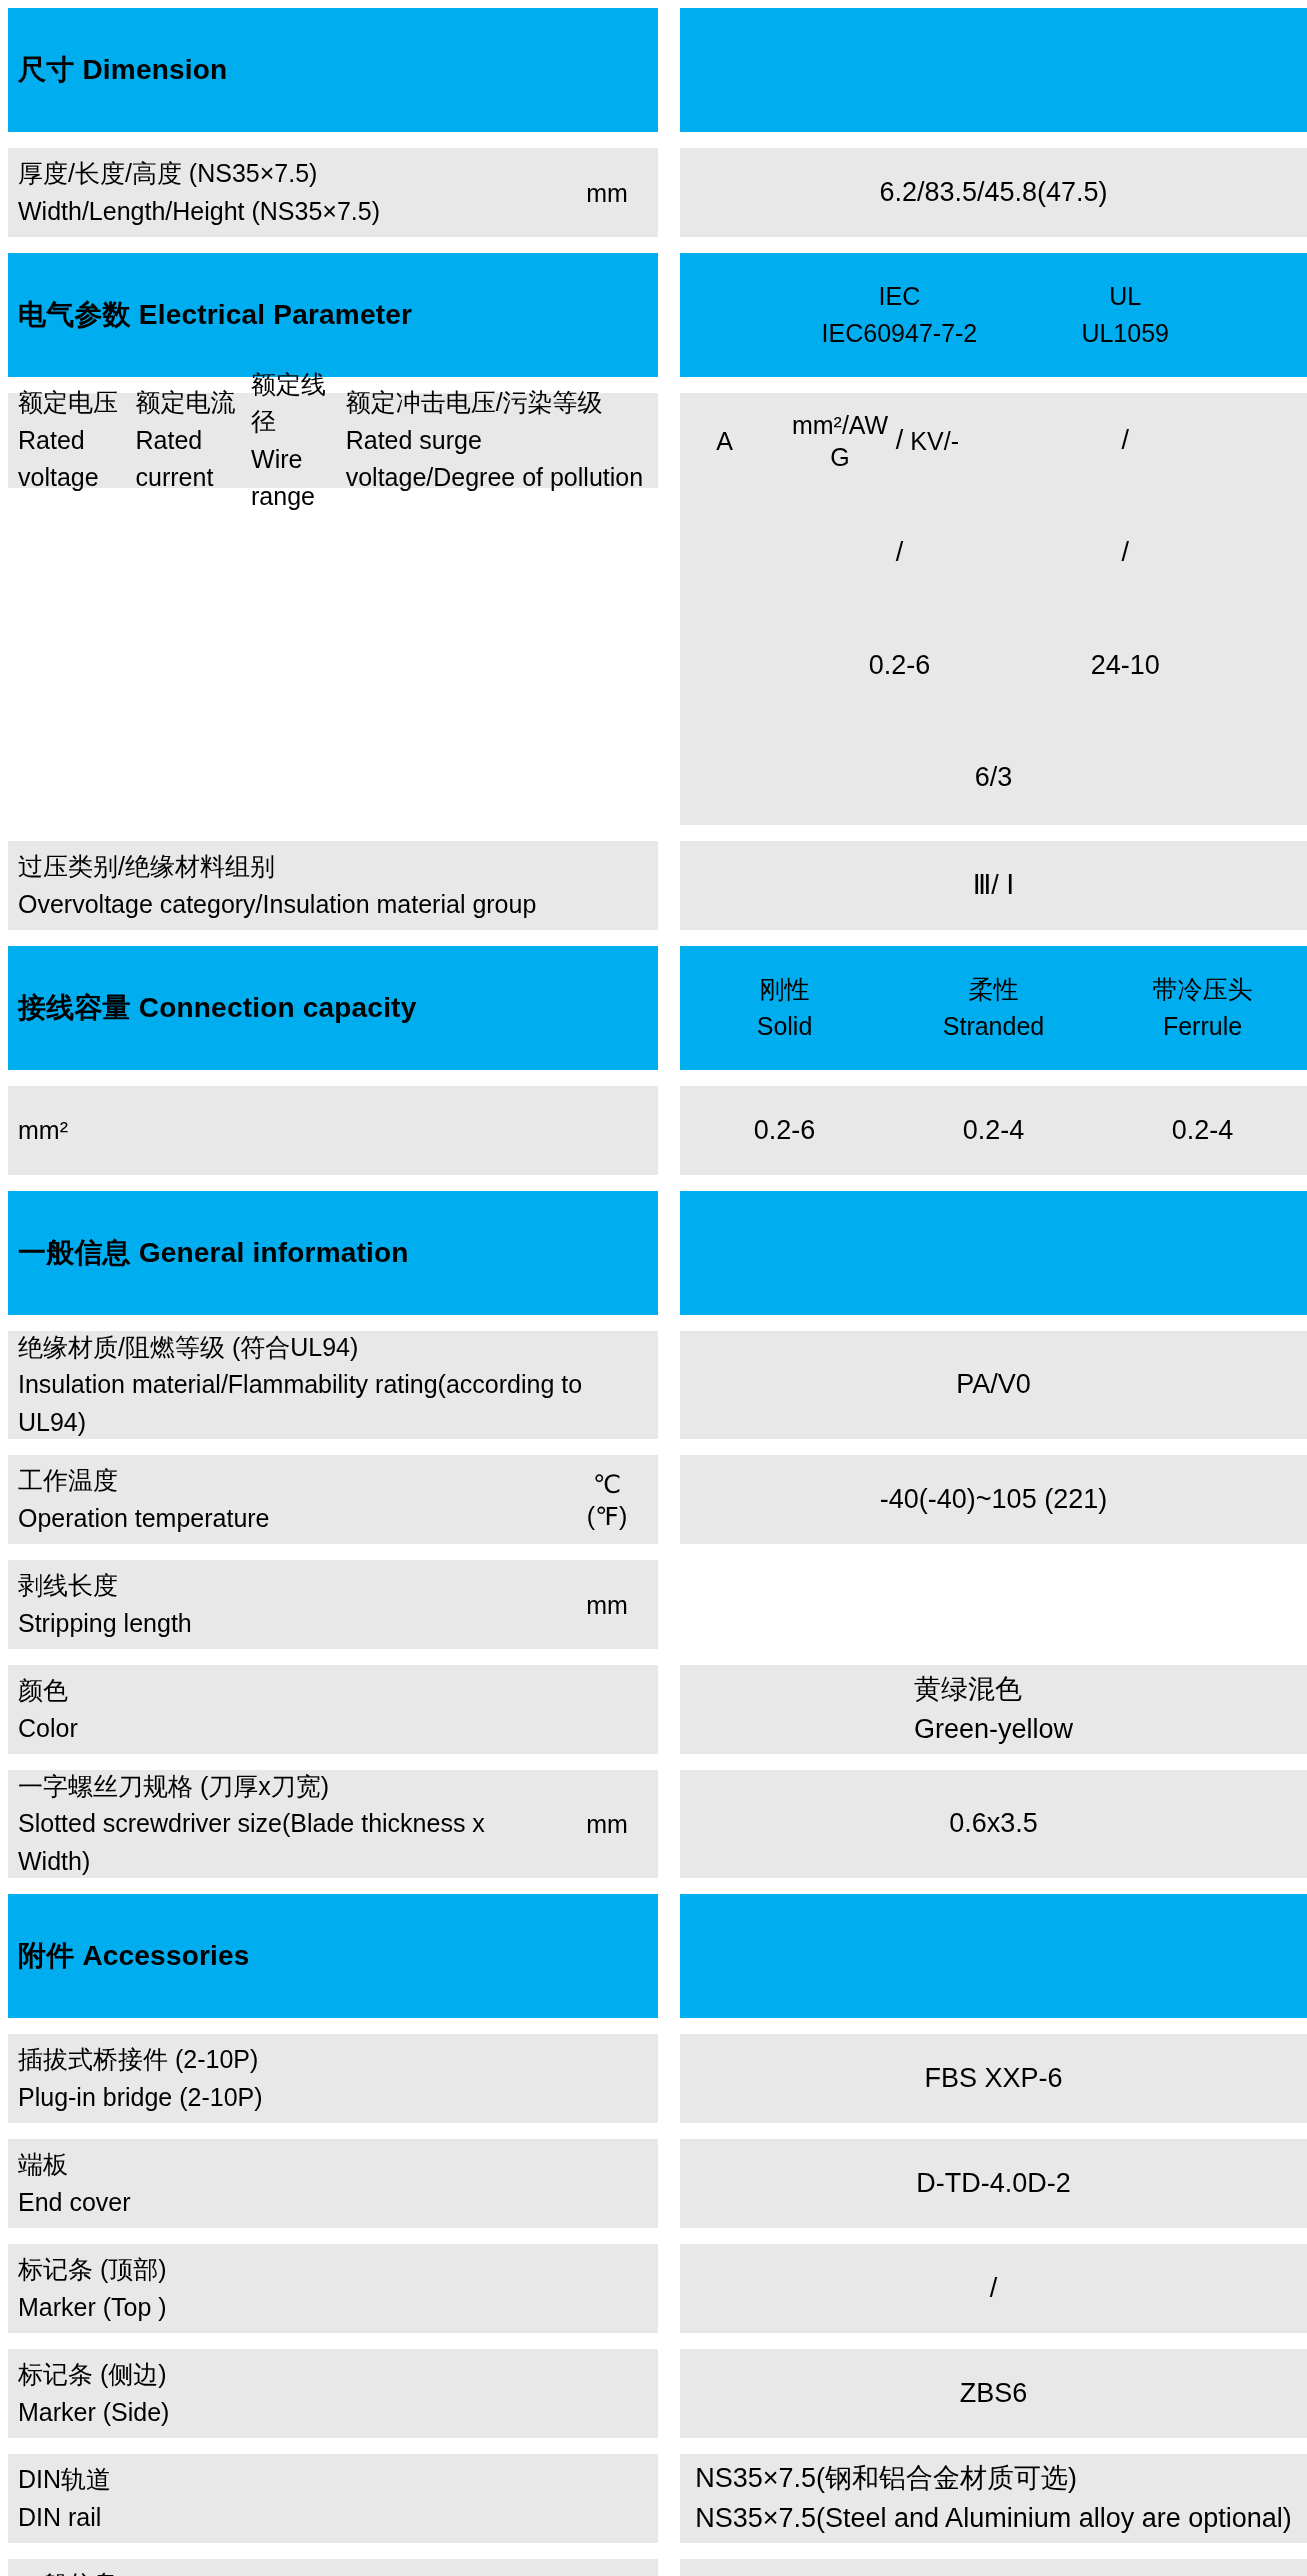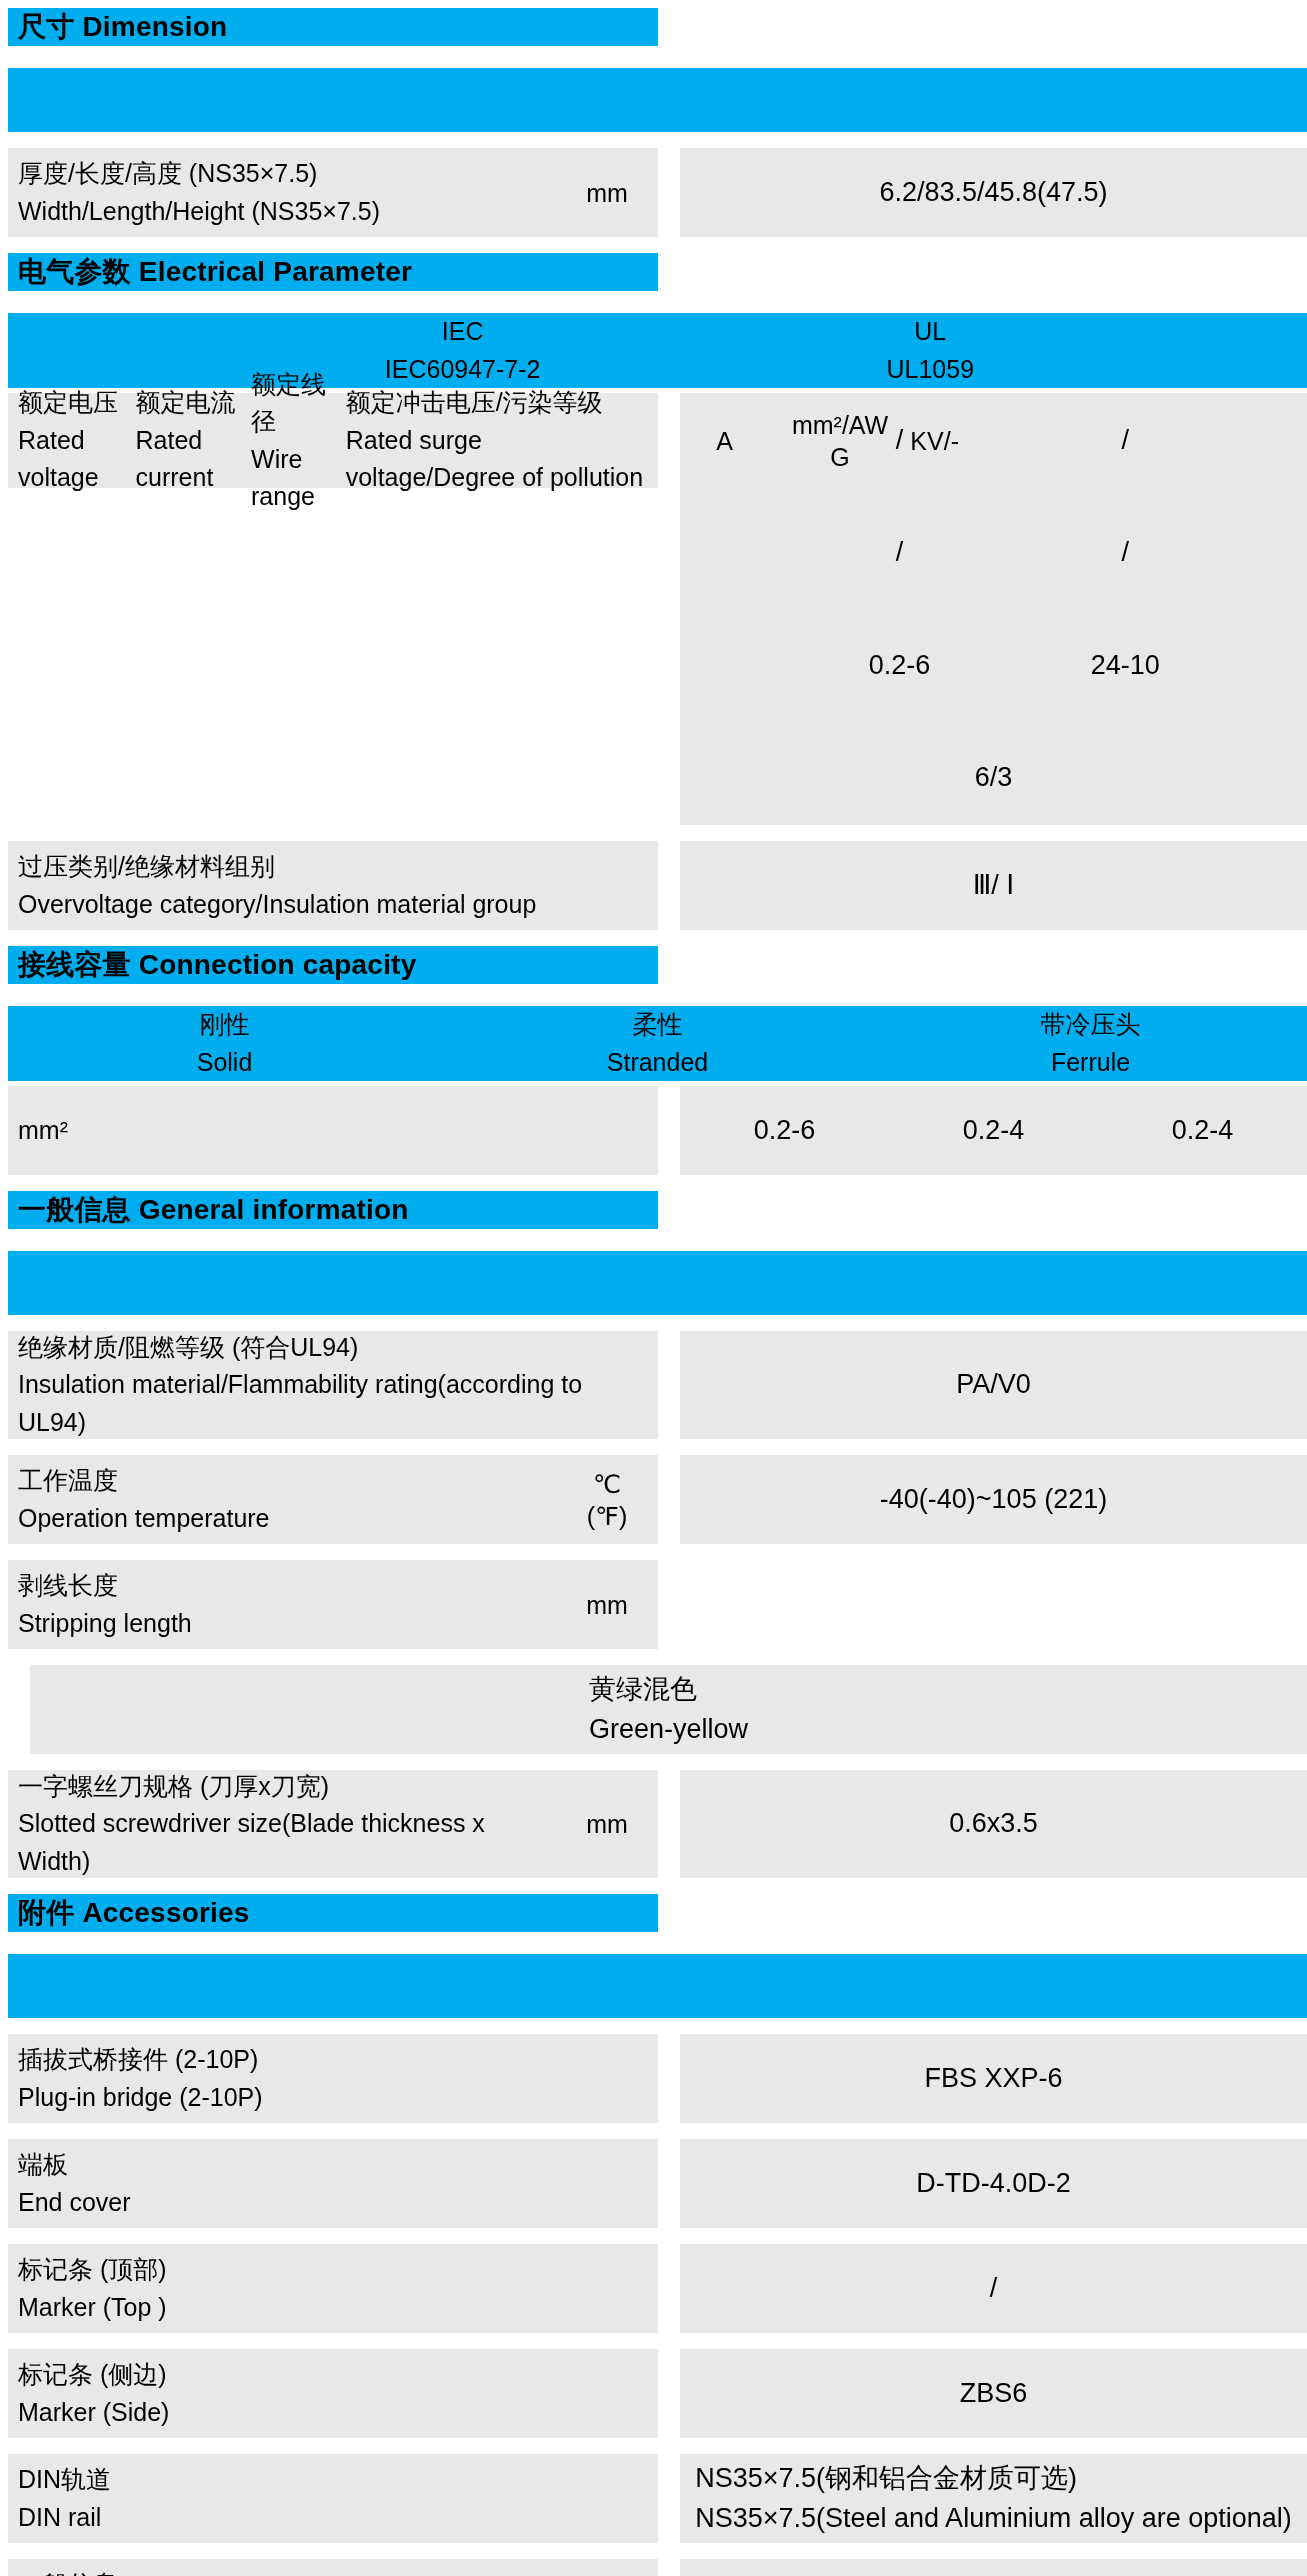--- a/index.html
+++ b/index.html
@@ -8,21 +8,21 @@
   body {
     width:1307px; height:2576px; overflow:hidden;
     font-family:"Liberation Sans","DejaVu Sans",sans-serif;
     color:var(--ink);
   }
   .page { width:1307px; height:2576px; padding:8px 0 0 8px; }
 
   .row { display:flex; margin-top:16px; height:89px; }
   .row.first { margin-top:0; }
   .row.h3 { height:108px; }
-  .row.sec { height:124px;flex-direction:column; }
+  .row.sec { height:124px; }
   .row.group { height:432px; }
 
   .cell-l { width:650px; background:var(--row-bg); position:relative;
             display:flex; align-items:center; }
   .gut { width:22px; flex:0 0 22px; }
   .cell-r { flex:1; background:var(--row-bg); display:flex;
             align-items:center; justify-content:center; }
 
   .sec .cell-l, .sec .cell-r { background:var(--accent); }
 
@@ -251,20 +251,24 @@
   <div class="row">
     <div class="cell-l">
       <div class="label">剥线长度
 Stripping length</div>
       <div class="unit">mm</div>
     </div>
     <div class="gut"></div>
   </div>
 
   <div class="row">
+    <div class="cell-l">
+      <div class="label">颜色
+Color</div>
+    </div>
     <div class="gut"></div>
     <div class="cell-r">
       <div class="val">黄绿混色
 Green-yellow</div>
     </div>
   </div>
 
   <div class="row h3">
     <div class="cell-l">
       <div class="label">一字螺丝刀规格 (刀厚x刀宽)

